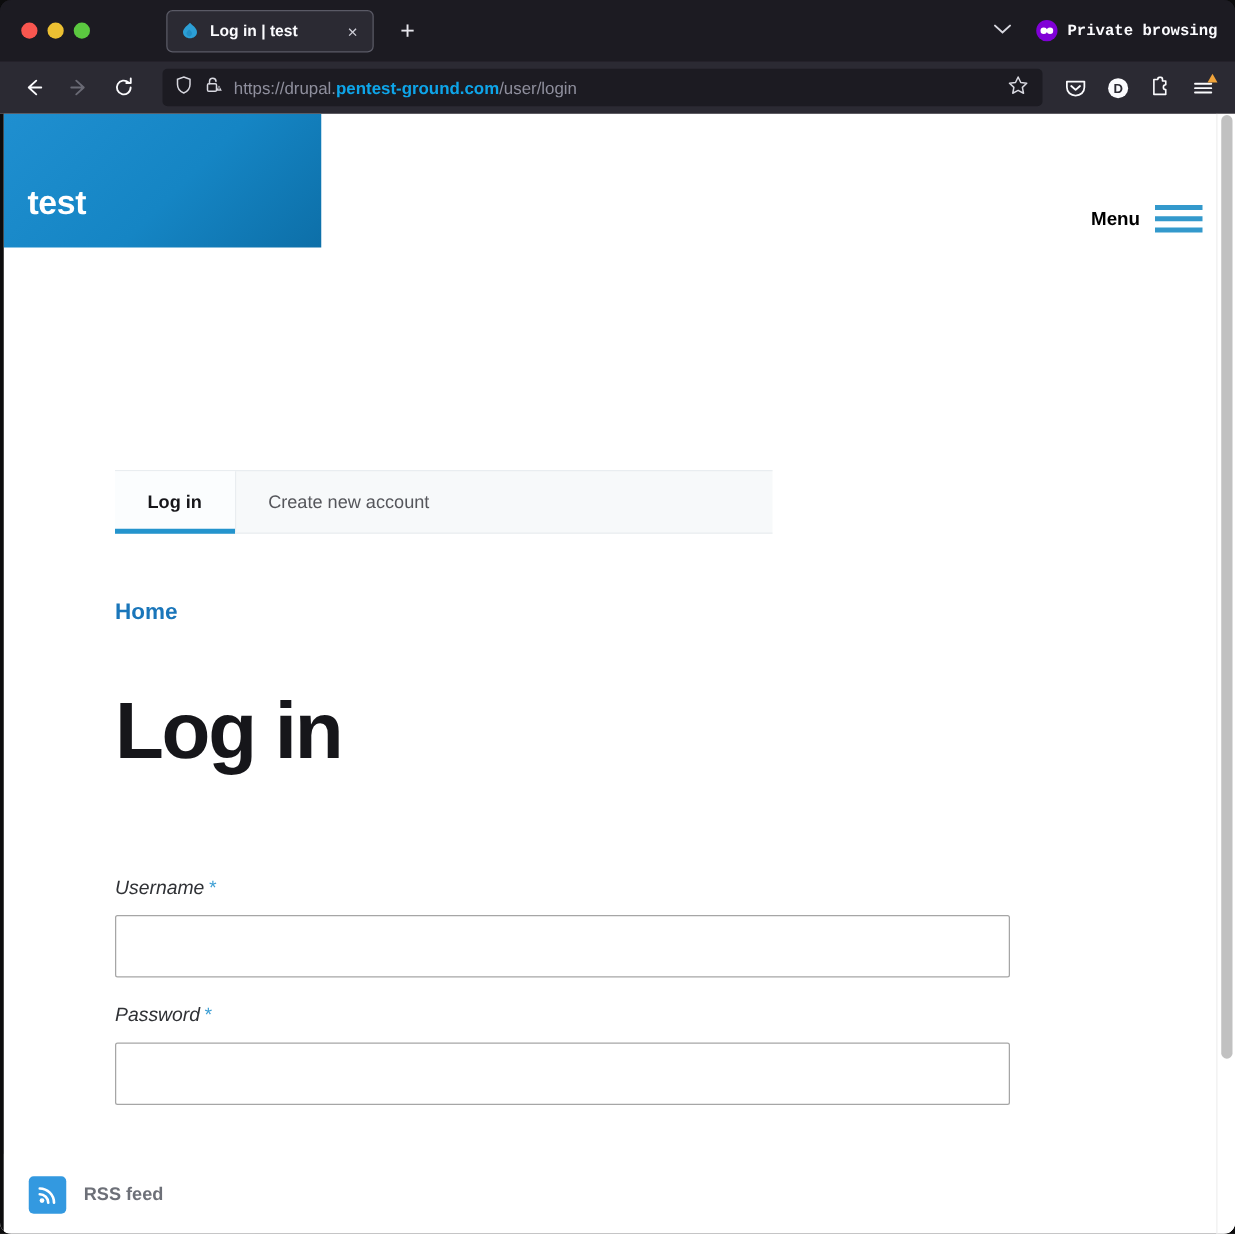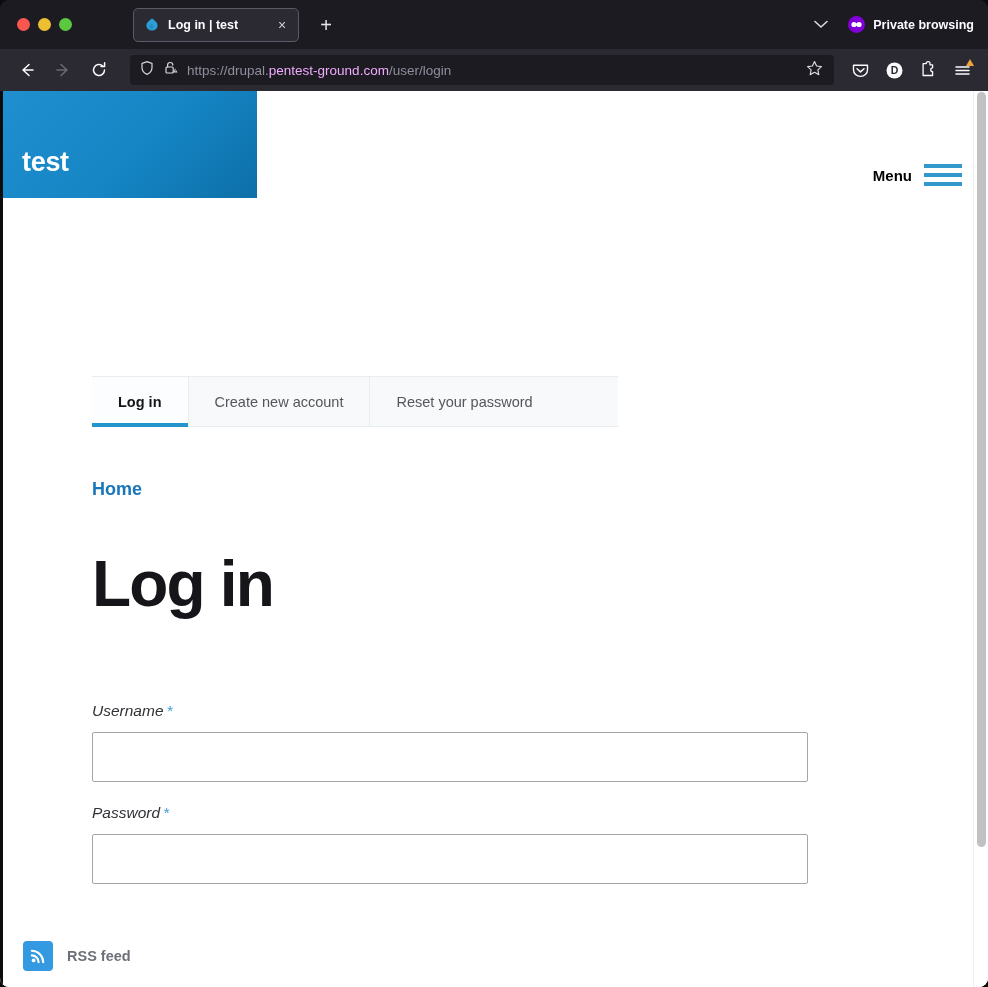--- a/index.html
+++ b/index.html
@@ -63,21 +63,21 @@
     color: #cfcfd8; font-size: 14px; line-height: 1;
     width: 16px; text-align: center; flex: 0 0 auto;
   }
   .newtab {
     margin-left: 15px;
     color: #e6e6ec; font-size: 20px; line-height: 1;
     width: 24px; text-align: center;
   }
   .tabstrip-right {
     position: absolute; right: 10px; top: 0; height: 49px;
-    display: flex; align-items: center; gap: 12px;
+    display: flex; align-items: center; gap: 12px; font-family: Liberation Mono, monospace;
   }
   .chev { color: #d8d8e0; font-size: 13px; padding: 0 8px; }
   .pb {
     display: flex; align-items: center; gap: 8px;
     color: #fbfbfe; font-size: 12.5px; font-weight: 600;
     padding-right: 4px;
   }
   .pb-badge {
     width: 17px; height: 17px; border-radius: 50%;
     background: #8000d7;
@@ -115,21 +115,21 @@
     min-width: 0;
   }
   .url-text {
     flex: 1;
     font-size: 13.5px;
     color: #8f8f9d;
     white-space: nowrap;
     overflow: hidden;
     min-width: 0;
   }
-  .url-text b { color: #f0abfc; font-weight: 400; }
+  .url-text b { color: #0ea5e9; font-weight: 700; }
   .star { color: #d8d8e0; font-size: 15px; padding-right: 2px; }
 
   .tools { display: flex; align-items: center; gap: 2px; }
   .toolbtn {
     width: 32px; height: 30px;
     display: flex; align-items: center; justify-content: center;
     color: #fbfbfe; position: relative;
   }
   .badge-dot {
     position: absolute; top: 4px; right: 4px;
@@ -435,23 +435,20 @@
 
     <div class="content">
 
       <div class="tabs">
         <div class="tabs-item active">
           <span>Log in</span>
         </div>
         <div class="tabs-item">
           <span>Create new account</span>
         </div>
-        <div class="tabs-item">
-          <span>Reset your password</span>
-        </div>
       </div>
 
       <div class="breadcrumb">
         <span>Home</span>
       </div>
 
       <h1 class="page-title">Log in</h1>
 
       <div class="form">
 

